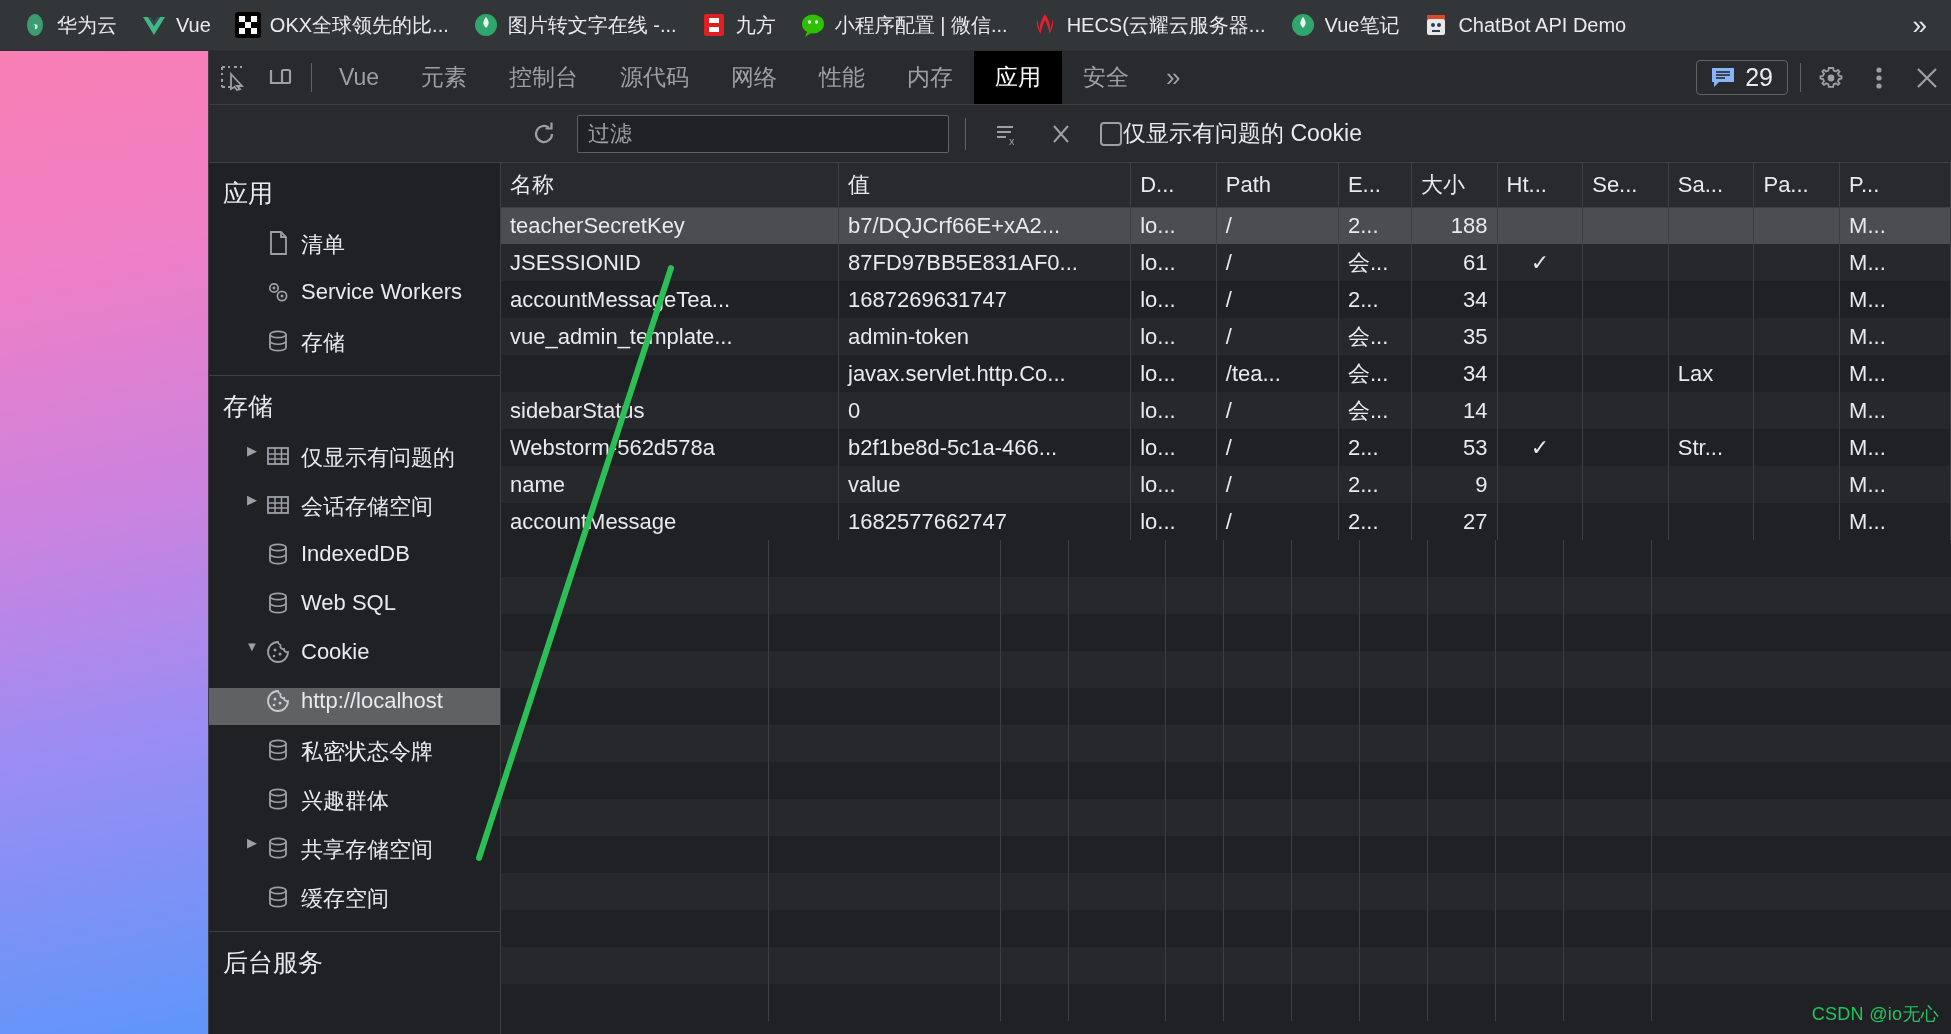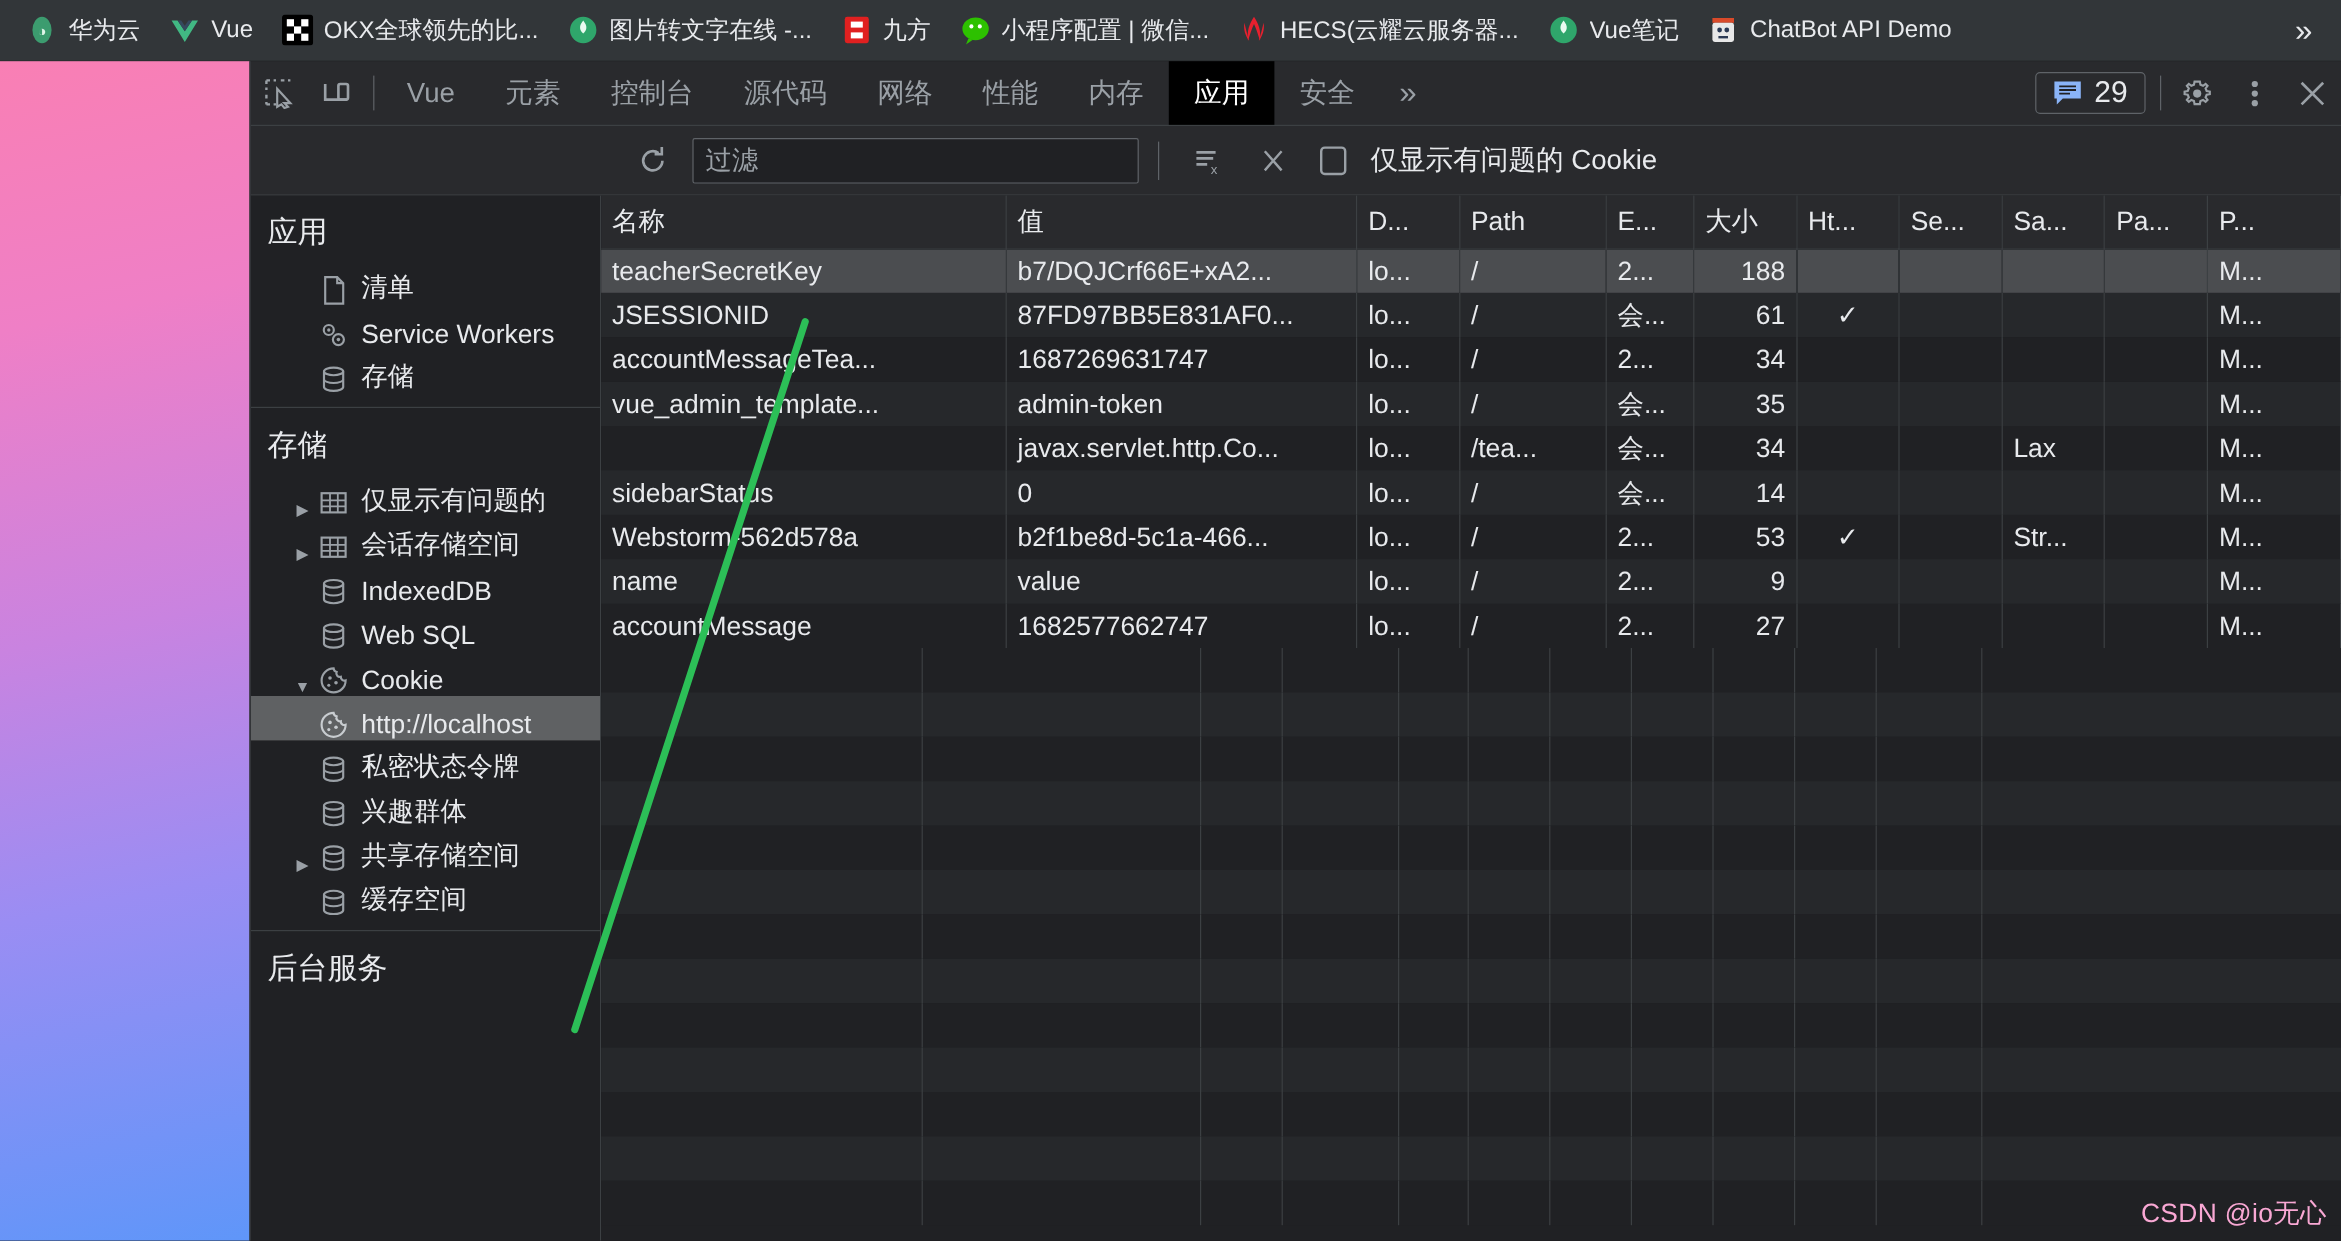--- a/index.html
+++ b/index.html
@@ -84,21 +84,21 @@
   }
   .fb-input {
     width: 372px; height: 38px; background: #202124;
     border: 1px solid #5f6368; border-radius: 2px;
     color: #e8eaed; font-size: 22px; padding: 0 10px;
     font-family: "Liberation Sans", sans-serif; outline: none;
   }
   .fb-input::placeholder { color: #9aa0a6; }
   .fb-vsep { width: 1px; height: 32px; background: #5f6368; margin: 0 6px; }
   .fb-check {
-    display: flex; align-items: center; gap: 20px; cursor: pointer;
+    display: flex; align-items: center; gap: 1px; cursor: pointer;
     color: #e8eaed; font-size: 23px; margin-left: 6px;
   }
   .fb-box {
     width: 22px; height: 24px; border: 2px solid #9aa0a6; border-radius: 4px;
     background: transparent; flex: 0 0 auto;
   }
 
   
   .dt-body { flex: 1 1 auto; display: flex; min-height: 0; }
 
@@ -106,23 +106,23 @@
   .dt-sidebar {
     width: 292px; flex: 0 0 292px; background: #202124;
     border-right: 1px solid #3c4043; overflow: hidden;
     display: flex; flex-direction: column;
   }
   .side-group { border-bottom: 1px solid #3c4043; padding-bottom: 10px; }
   .side-title {
     font-size: 25px; color: #e8eaed; padding: 14px 0 8px 14px; font-weight: 400;
   }
   .tree-item {
-    display: flex; align-items: flex-end; height: 37px;
+    display: flex; align-items: flex-start; height: 37px;
     color: #e8eaed; font-size: 22px; cursor: pointer;
-    padding-right: 6px; white-space: nowrap;
+    padding-right: 6px; white-space: nowrap; margin-top: 12px;
   }
   .tree-item.selected { background: #5f6163; }
   .tw {
     width: 26px; flex: 0 0 26px; display: flex; align-items: center;
     justify-content: center; color: #9aa0a6; font-size: 13px;
   }
   .ti-icon { width: 26px; height: 26px; flex: 0 0 26px; margin-right: 10px; display: block; }
   .depth1 { padding-left: 30px; }
   .depth2 { padding-left: 30px; }
 
@@ -152,21 +152,21 @@
   .fillrow > div { border-right: 1px solid #3c4043; height: 100%; }
   .fillrow:nth-child(odd) { background: #202124; }
   .fillrow:nth-child(even) { background: #26282b; }
 
   
   .annot { position: absolute; left: 0; top: 0; width: 1951px; height: 1034px; pointer-events: none; }
 
   
   .watermark {
     position: absolute; right: 12px; bottom: 8px;
-    color: #f9a8d4; font-size: 22px; letter-spacing: 0.3px;
+    color: #22c55e; font-size: 18px; letter-spacing: 0.3px;
   }
 </style>
 </head>
 <body>
 
 <div class="page">
 
   <div class="bookmarks">
     <div class="bm">
       <svg class="bm-ico" viewBox="0 0 26 26">

